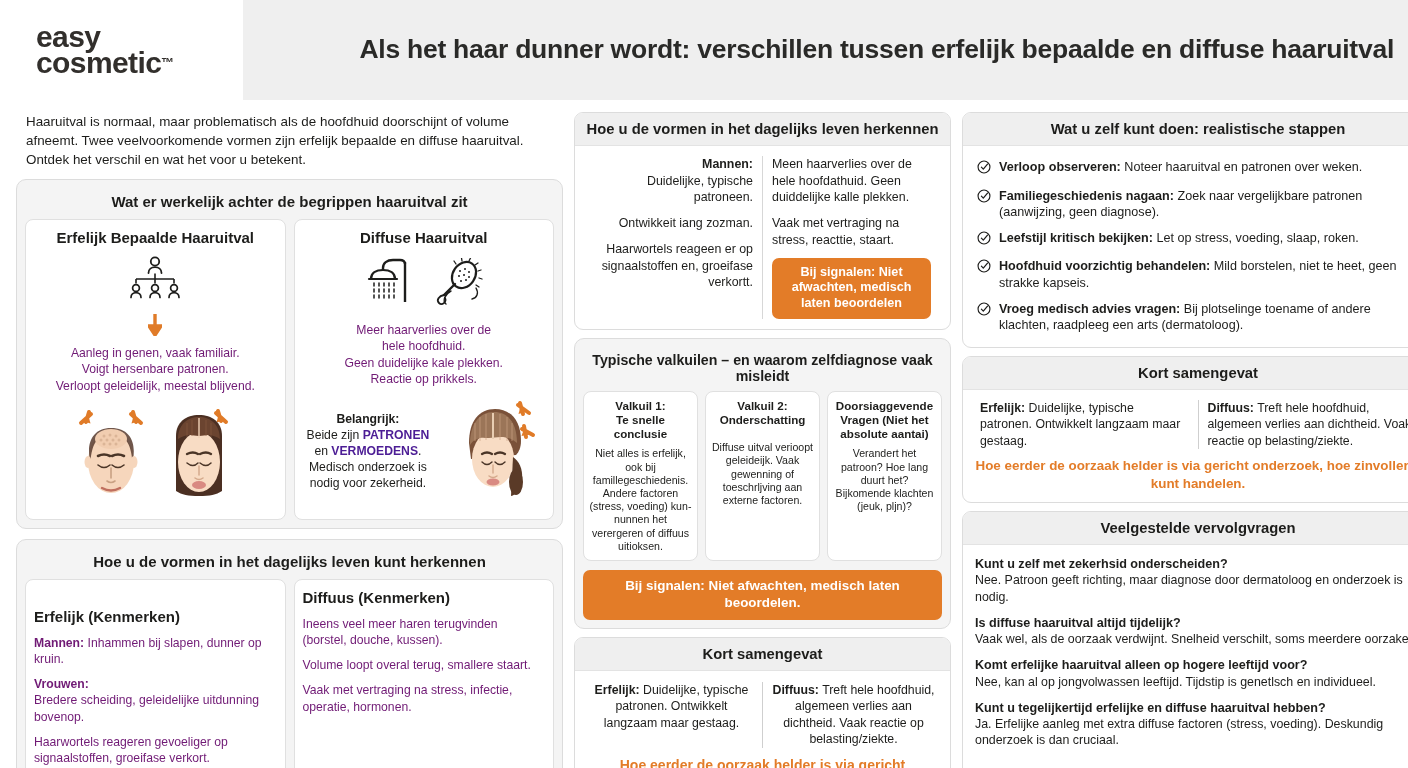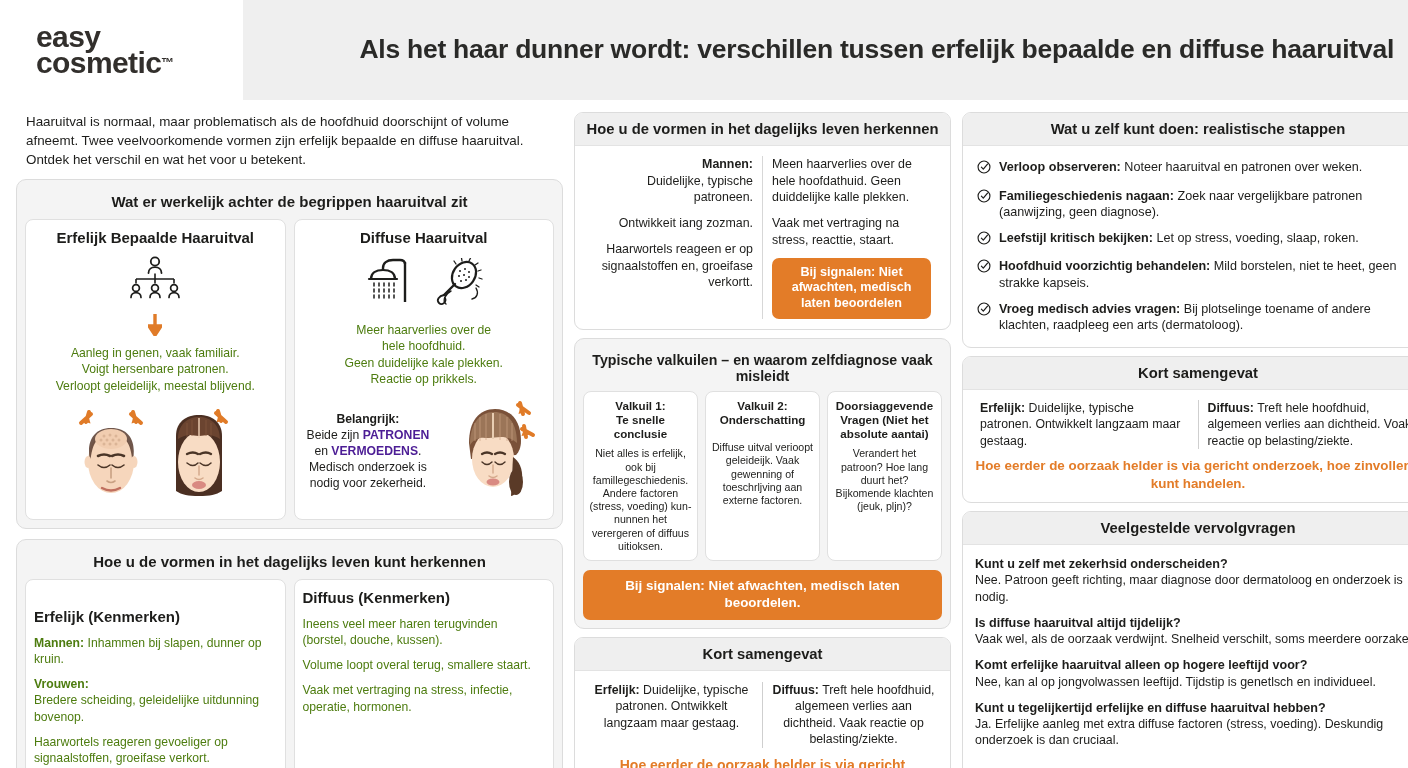--- a/index.html
+++ b/index.html
@@ -77,21 +77,21 @@
   .subcard {
     background: #ffffff; border: 1px solid #e0e0e0; border-radius: 8px;
     padding: 9px 8px; flex: 1; display: flex; flex-direction: column;
   }
   .subcard h3 {
     font-size: 15px; font-weight: 700; text-align: center;
     margin-bottom: 6px; color: #1d1d1b;
   }
   .subcard h3.left { text-align: left; }
   .sc-text {
-    font-size: 12.2px; line-height: 1.33; text-align: center; color: #4d7c0f;
+    font-size: 12.2px; line-height: 1.33; text-align: center; color: #701a75;
   }
   .sc-text.left { text-align: left; }
 
   
   .icon-row {
     display: flex; align-items: center; justify-content: center;
     gap: 16px; margin: 4px 0 6px;
   }
   .orange-b { color: #4c1d95; font-weight: 700; }
 

